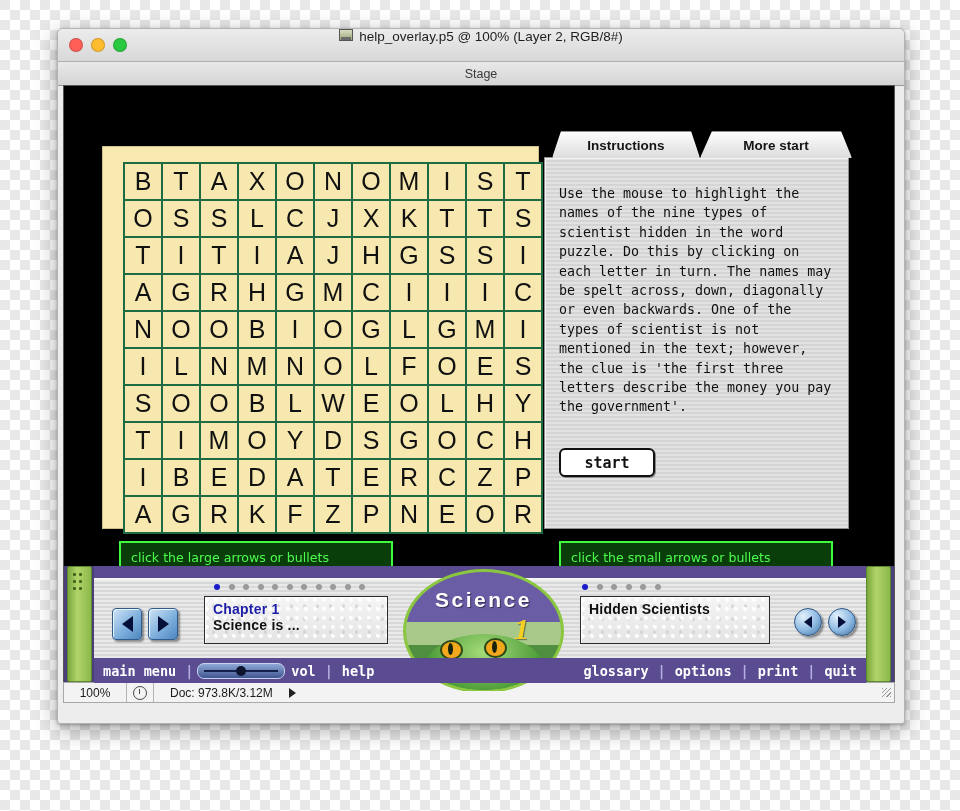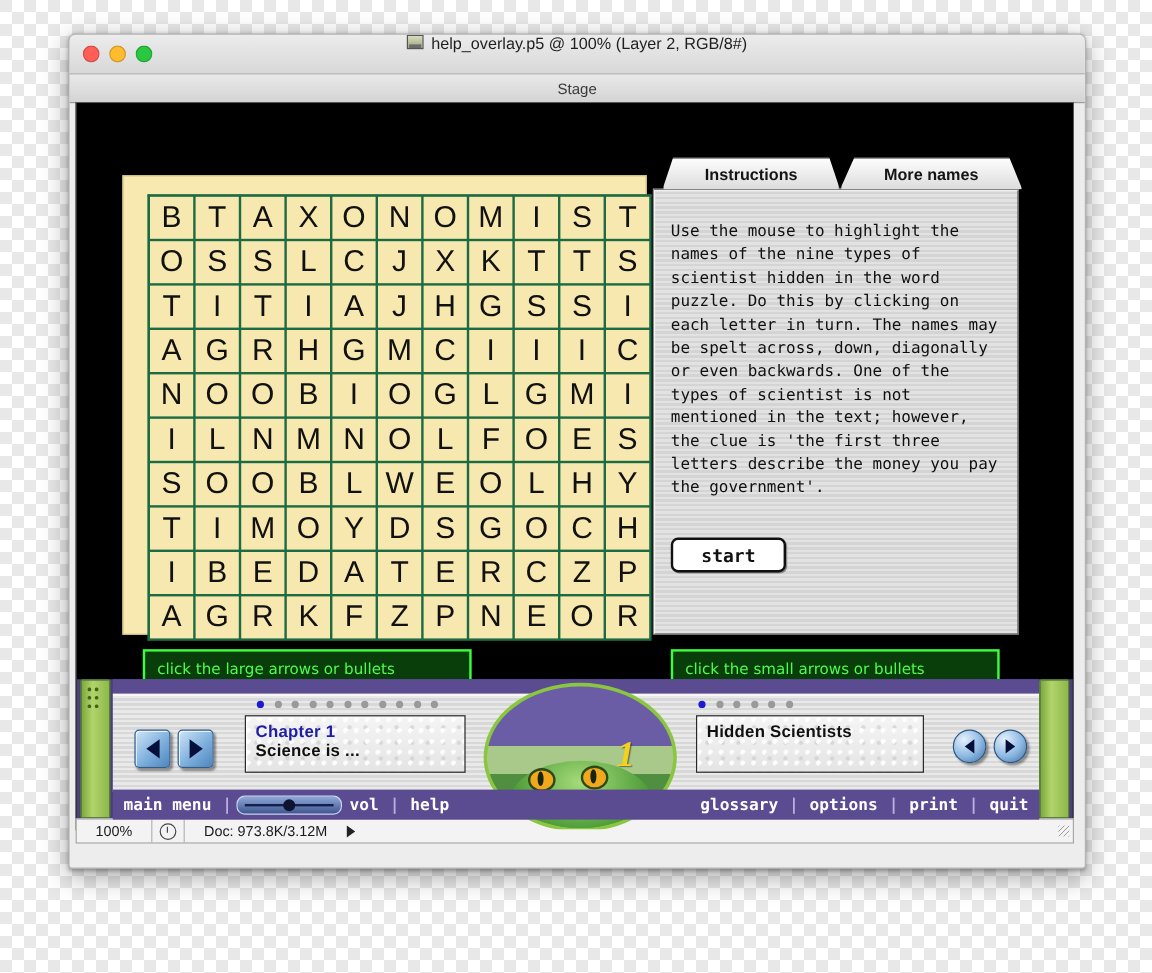--- a/index.html
+++ b/index.html
@@ -389,21 +389,21 @@
             <div class="cell">R</div>
           </div>
     </div>
 
     <div id="panel">
       <div class="tabrow">
         <div id="tab-instructions" class="tab">
           <span>Instructions</span>
         </div>
         <div id="tab-moreinfo" class="tab">
-          <span>More names</span>
+          <span>More start</span>
         </div>
       </div>
       <div id="panel-body">
         <div id="instr-text">Use the mouse to highlight the names of the nine types of scientist hidden in the word puzzle. Do this by clicking on each letter in turn. The names may be spelt across, down, diagonally or even backwards. One of the types of scientist is not mentioned in the text; however, the clue is 'the first three letters describe the money you pay the government'.</div>
         <div id="start-btn">
           <span>start</span>
         </div>
       </div>
     </div>
 
@@ -476,20 +476,21 @@
         </div>
         <div class="rndbtn" style="left:222px;top:30px">
           <span class="tri-l sm"></span>
         </div>
         <div class="rndbtn" style="left:256px;top:30px">
           <span class="tri-r sm"></span>
         </div>
       </div>
 
       <div id="logo">
+        <div id="logo-sci">Science</div>
         <div id="logo-one">1</div>
         <div id="frog">
           <div class="eye" id="eye-l">
                 <i></i>
               </div>
           <div class="eye" id="eye-r">
                 <i></i>
               </div>
         </div>
       </div>

